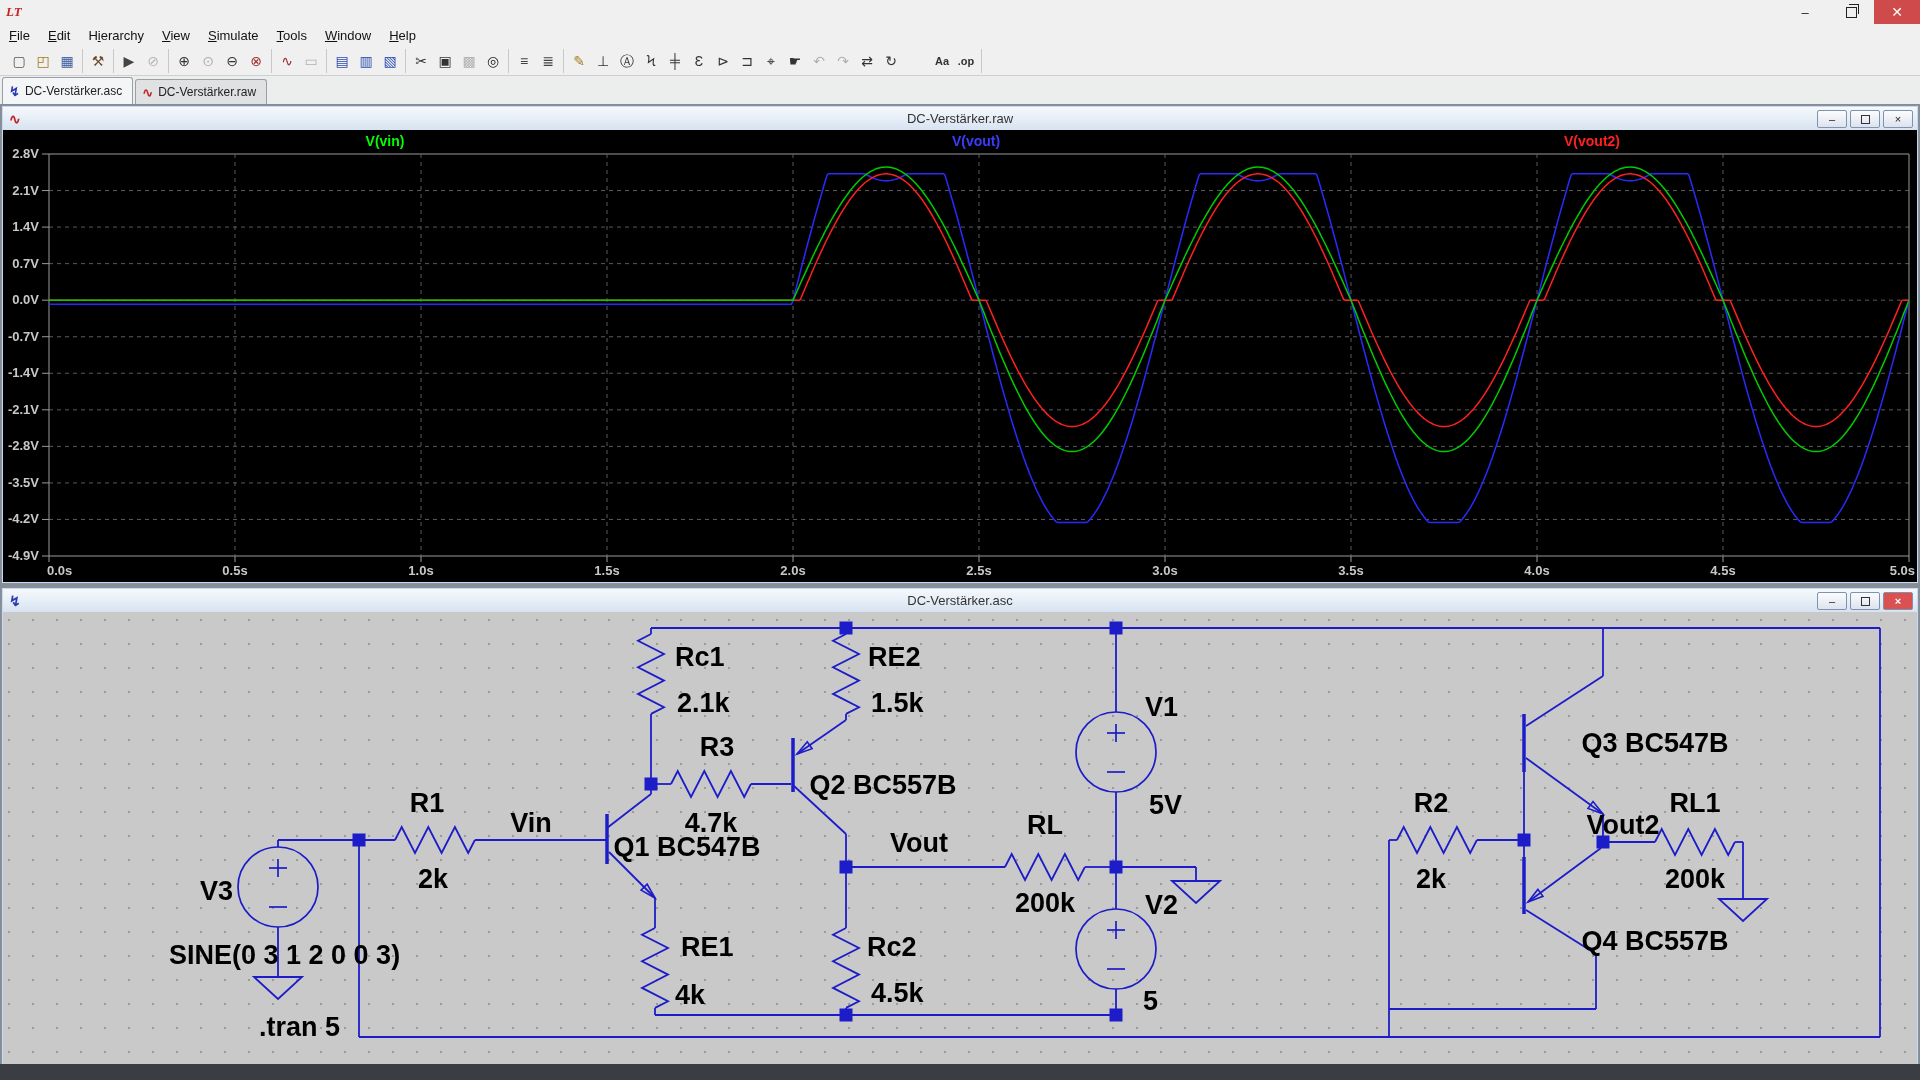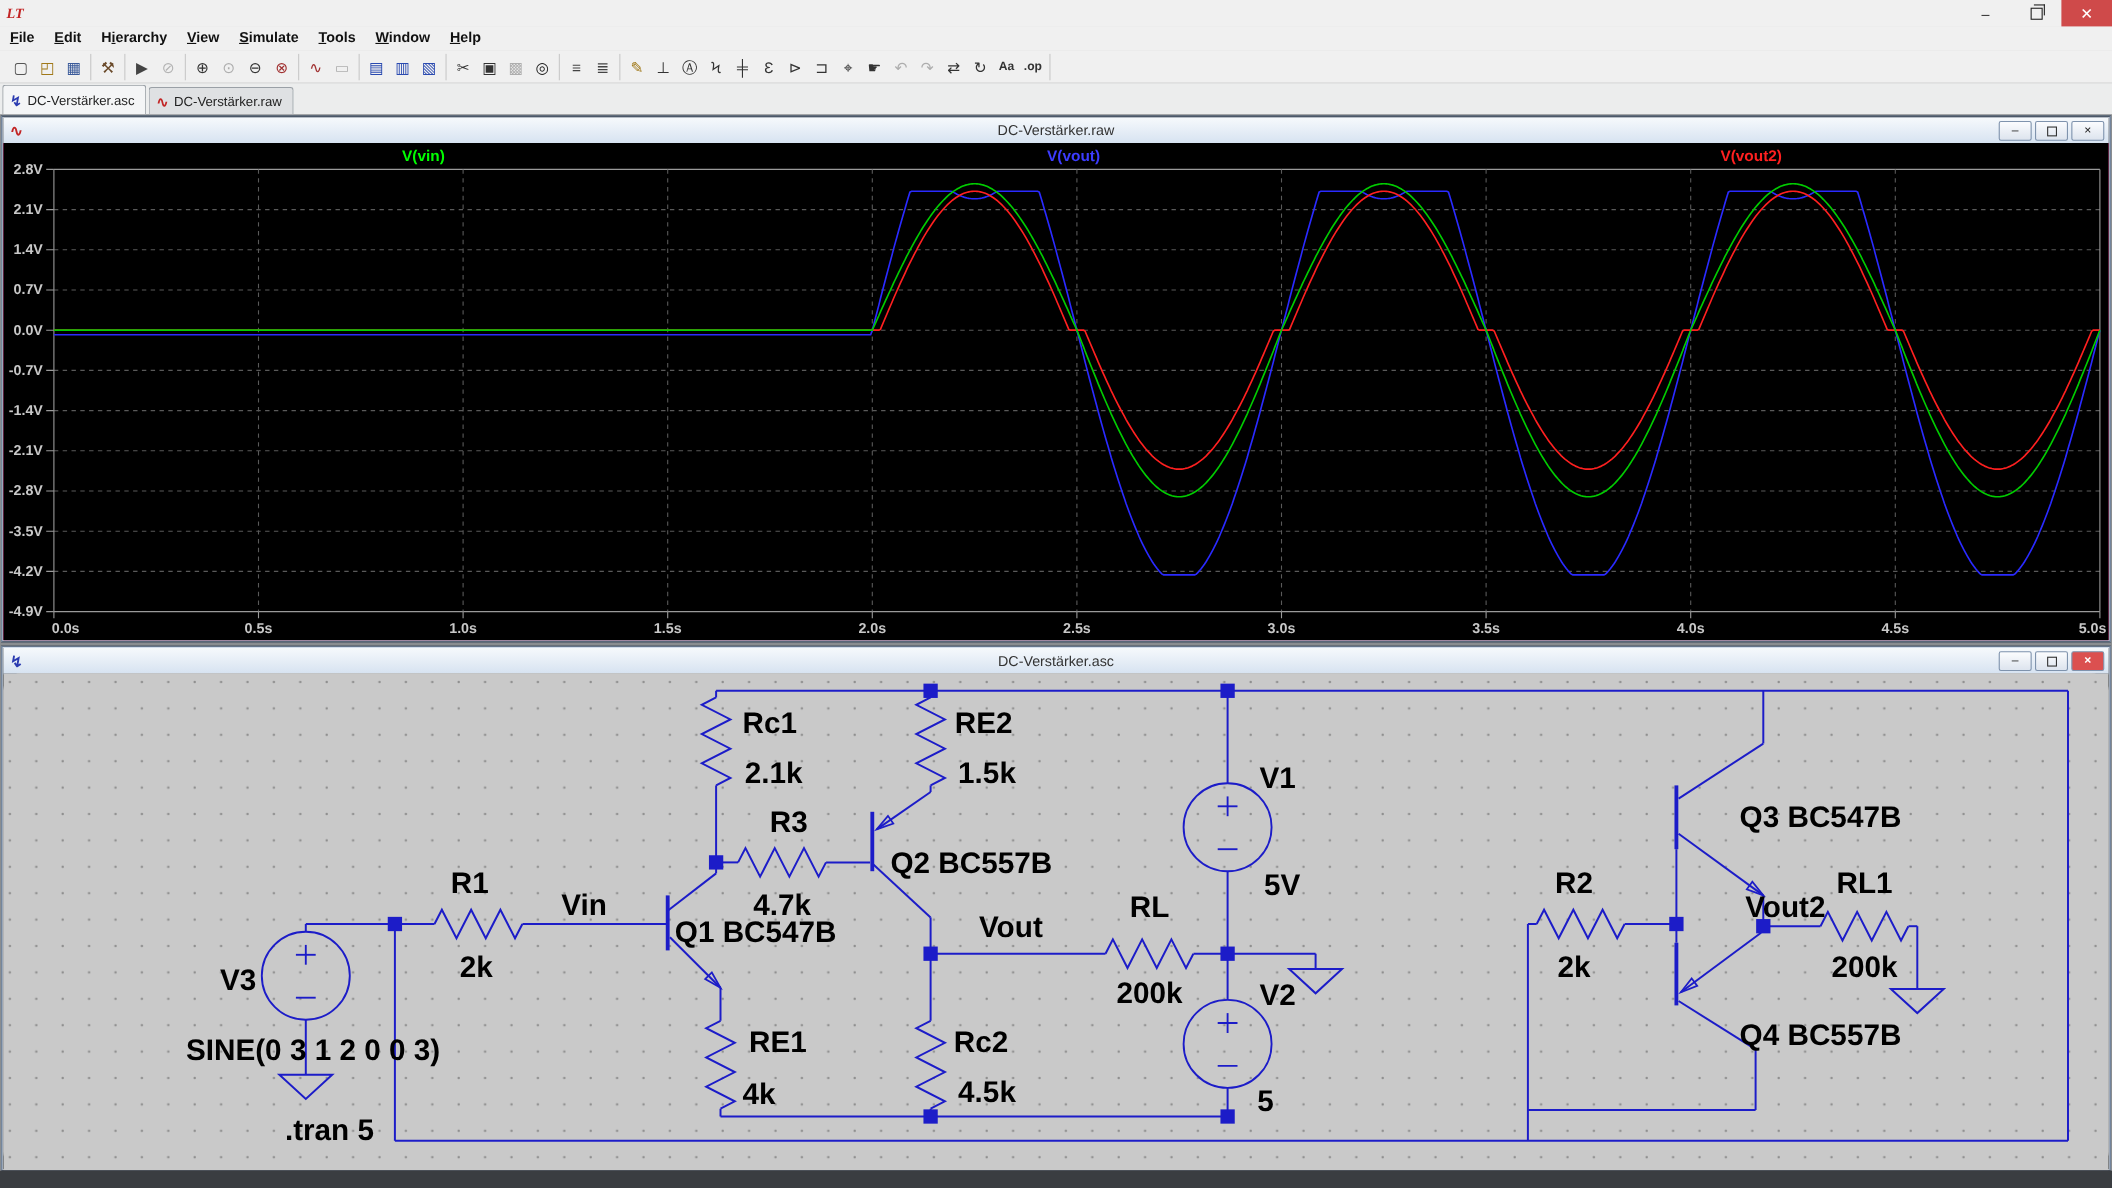--- a/index.html
+++ b/index.html
@@ -12,21 +12,21 @@
     color:#c22525;font-size:13px;margin-left:6px;line-height:22px;}
   .apptitle{position:absolute;left:0;right:0;text-align:center;font-size:13px;color:#222;}
   .winbtns{position:absolute;right:0;top:0;height:24px;display:flex;z-index:5;}
   .winbtn{width:46px;height:24px;display:flex;align-items:center;justify-content:center;
     font-size:13px;color:#222;}
   .winbtn.close{background:#cf4a4a;color:#fff;font-size:14px;}
   .restore-glyph{width:9px;height:9px;border:1px solid #222;position:relative;background:#f0f0f0;}
   .restore-glyph:before{content:"";position:absolute;left:2px;top:-4px;width:9px;height:9px;
     border:1px solid #222;border-left:none;border-bottom:none;}
   .menubar{position:absolute;left:0;top:24px;width:100%;height:22px;background:#f0f0f0;
-    display:flex;font-size:13px;color:#111;border-bottom:1px solid #dcdcdc;font-weight:bold;}
+    display:flex;align-items:center;font-size:13px;color:#111;border-bottom:1px solid #dcdcdc;}
   .menu-item{padding:2px 9px;}
   .toolbar{position:absolute;left:0;top:46px;width:100%;height:30px;background:#f0f0f0;
     display:flex;align-items:center;border-bottom:1px solid #cfcfcf;padding-left:4px;box-sizing:border-box;}
   .tgroup{display:flex;align-items:center;border-right:1px solid #c8c8c8;padding:0 3px;height:24px;}
   .ticon{width:24px;height:22px;display:flex;align-items:center;justify-content:center;
     font-size:14px;line-height:22px;}
   .ticon.small{font-size:11px;font-weight:bold;}
   .ticon.disabled{opacity:.35;filter:grayscale(1);}
   .tabbar{position:absolute;left:0;top:76px;width:100%;height:28px;background:#eceded;
     display:flex;align-items:flex-end;border-bottom:1px solid #b8b8b8;}
@@ -43,21 +43,21 @@
     border-bottom:1px solid #9fb2c8;}
   .childicon{margin-left:6px;font-size:14px;font-weight:bold;line-height:20px;}
   .childtitle{position:absolute;left:0;right:0;text-align:center;font-size:13px;color:#333;}
   .childbtns{position:absolute;right:4px;top:3px;display:flex;gap:3px;z-index:4;}
   .cbtn{width:28px;height:16px;background:linear-gradient(#fbfcfe,#dde4ee);
     border:1px solid #7f93ad;border-radius:2px;display:flex;align-items:center;justify-content:center;
     font-size:11px;color:#222;line-height:14px;}
   .cbtn.close-red{background:#db5050;color:#fff;font-weight:bold;}
   .cbtn .rg{width:7px;height:7px;border:1px solid #333;}
   .childcontent{position:absolute;left:1px;top:24px;right:1px;bottom:1px;}
-  #wave-content{background:#ec4899;}
+  #wave-content{background:#fef9c3;}
   #sch-content{background:#c9c9c9;border-radius:16px;}
   .statusbar{position:absolute;left:0;top:1064px;width:100%;height:16px;background:#3a3d41;}
   svg text{font-family:"Liberation Sans",sans-serif;}
 </style>
 </head>
 <body>
 
 <div id="app">
   <div class="titlebar">
     <span class="applogo">LT</span>
@@ -125,21 +125,21 @@
         <span class="ticon" style="color: rgb(51, 51, 51);">╪</span>
         <span class="ticon" style="color: rgb(51, 51, 51);">Ɛ</span>
         <span class="ticon" style="color: rgb(51, 51, 51);">⊳</span>
         <span class="ticon" style="color: rgb(51, 51, 51);">⊐</span>
         <span class="ticon" style="color: rgb(51, 51, 51);">⌖</span>
         <span class="ticon" style="color: rgb(51, 51, 51);">☛</span>
         <span class="ticon disabled" style="color: rgb(51, 51, 51);">↶</span>
         <span class="ticon disabled" style="color: rgb(51, 51, 51);">↷</span>
         <span class="ticon" style="color: rgb(51, 51, 51);">⇄</span>
         <span class="ticon" style="color: rgb(51, 51, 51);">↻</span>
-        <span class="ticon small" style="color: rgb(51, 51, 51);">Aa</span>
+        <span class="ticon small" style="color: rgb(51, 51, 51); margin-left: 27px;">Aa</span>
         <span class="ticon small" style="color: rgb(51, 51, 51);">.op</span>
       </span>
     </div>
   <div class="tabbar" id="tabbar">
       <span class="tab active">
         <span class="tabicon" style="color: rgb(42, 58, 176);">↯</span>
         <span>DC-Verstärker.asc</span>
       </span>
       <span class="tab">
         <span class="tabicon" style="color: rgb(194, 37, 37);">∿</span>

